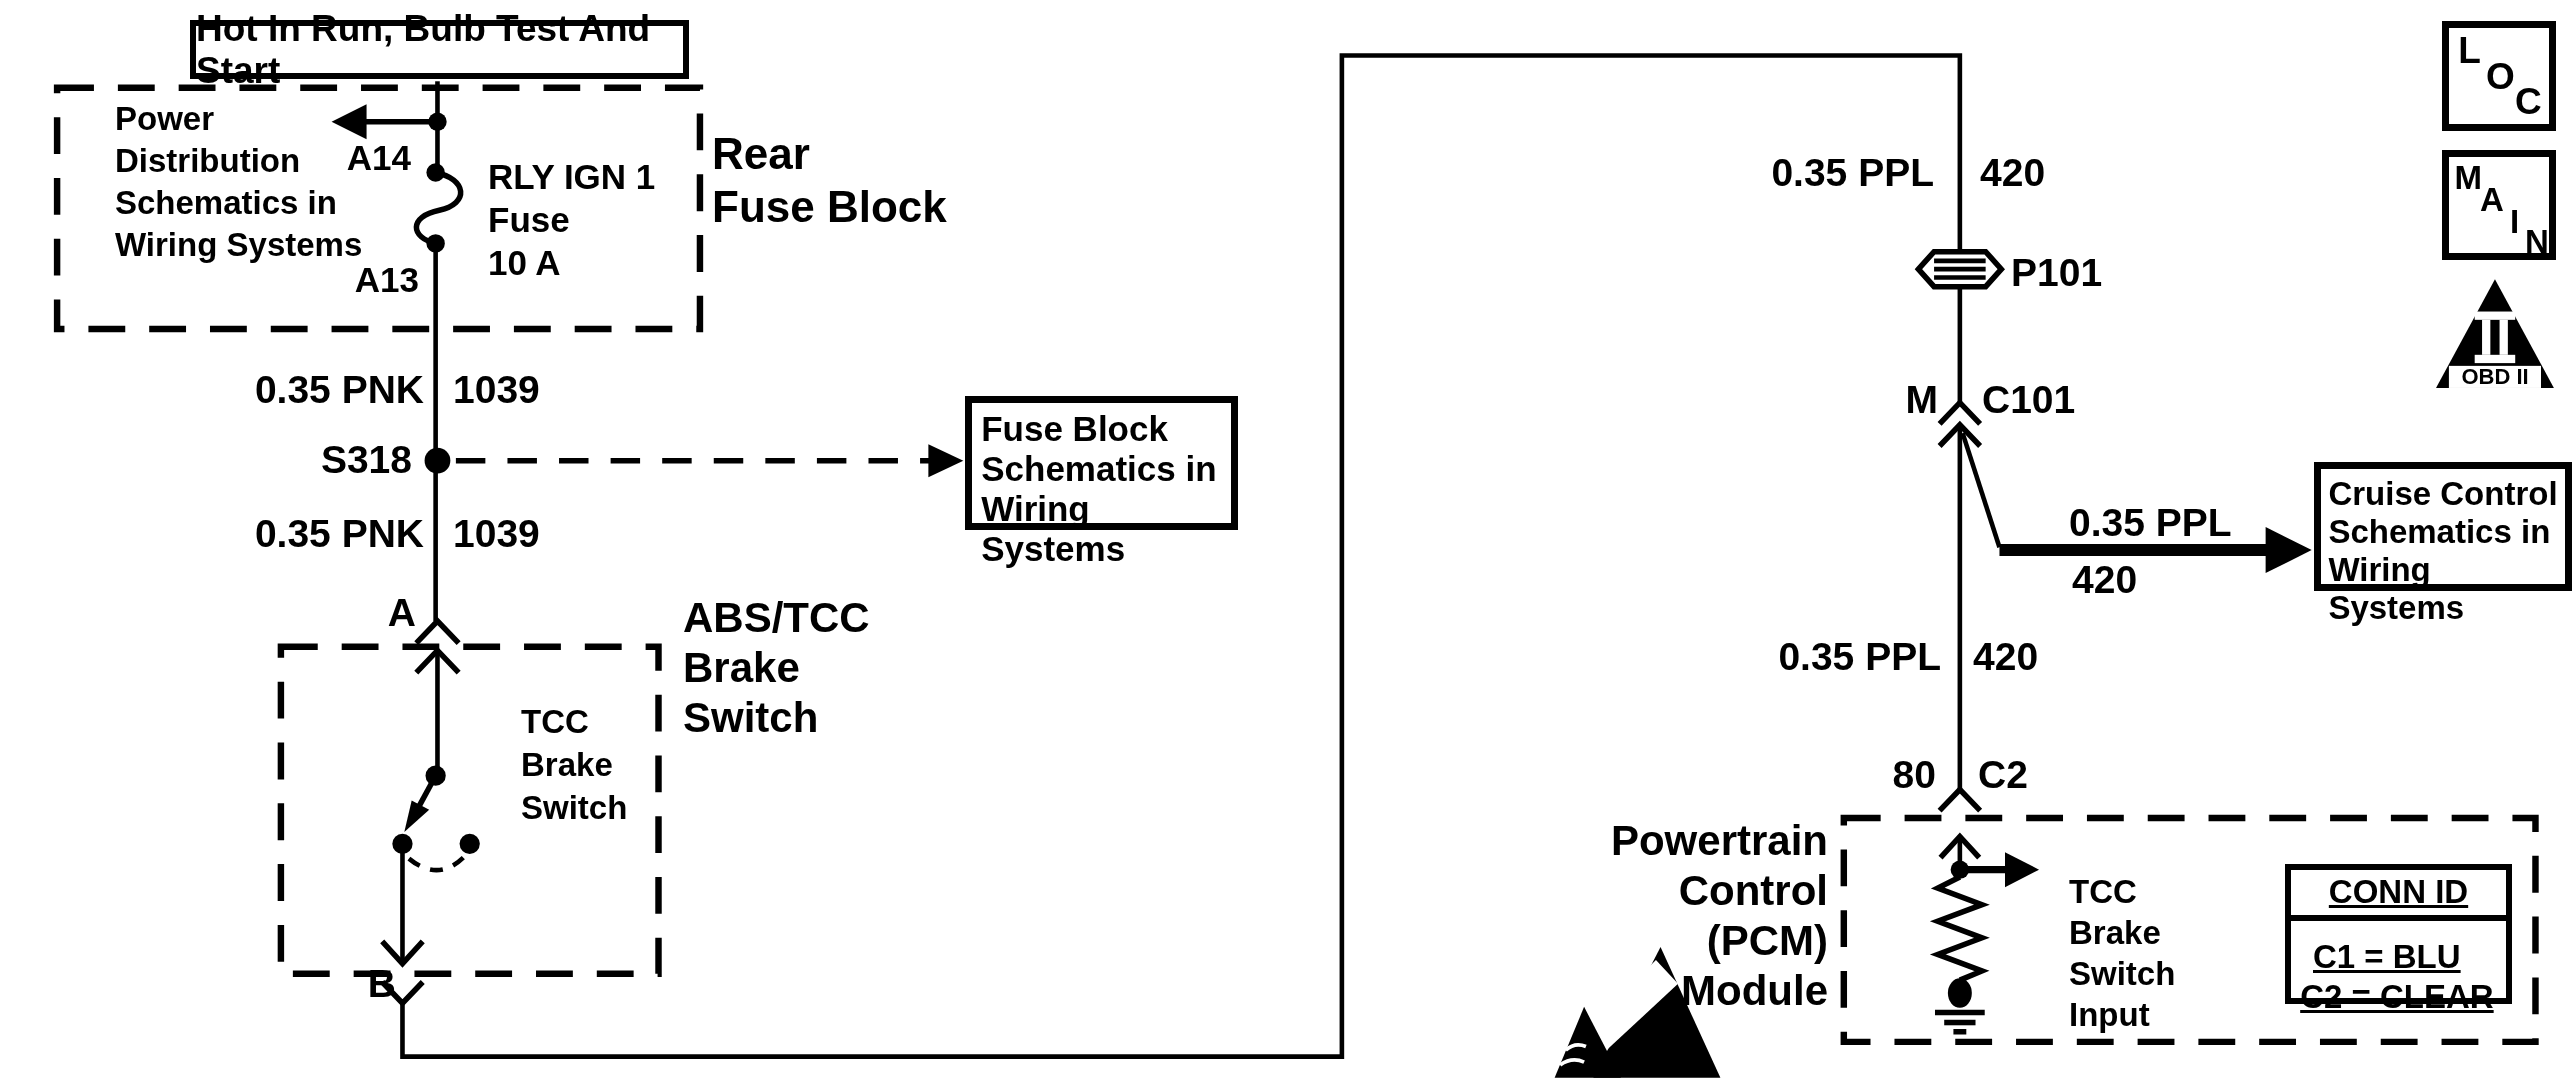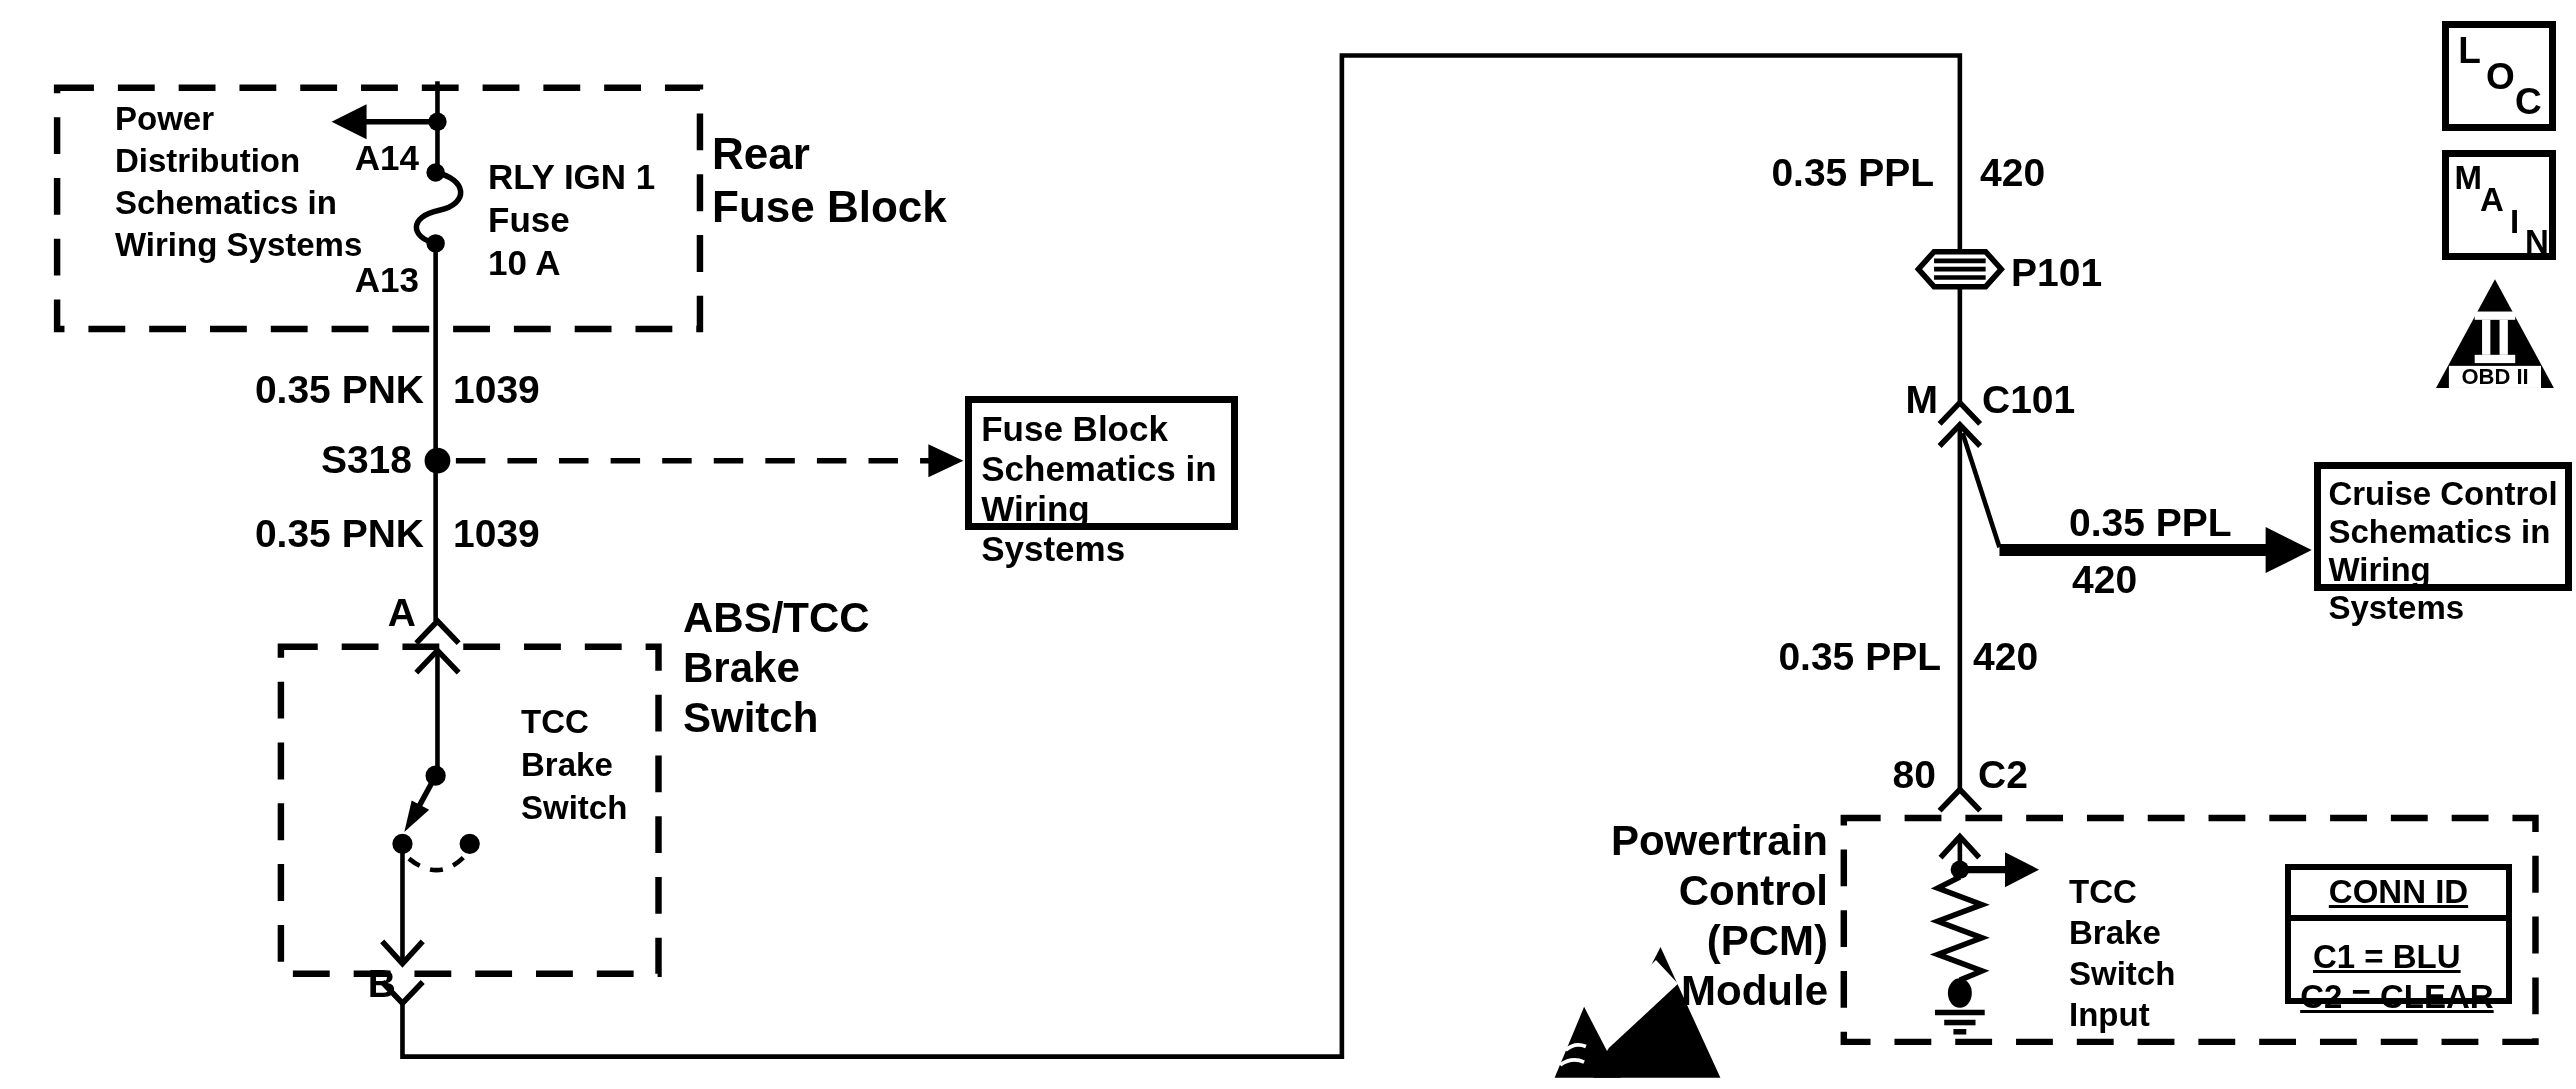--- a/index.html
+++ b/index.html
@@ -131,29 +131,32 @@
     <g>
       <polygon points="2709,303 2773,421 2645,421" fill="#000"></polygon>
       <rect x="2687" y="338" width="44" height="9" fill="#fff"></rect>
       <rect x="2695" y="347" width="9" height="38" fill="#fff"></rect>
       <rect x="2714" y="347" width="9" height="38" fill="#fff"></rect>
       <rect x="2687" y="385" width="44" height="9" fill="#fff"></rect>
       <rect x="2659" y="397" width="100" height="24" fill="#fff"></rect>
     </g>
   </svg>
 
+  <div class="hotbox" style="left:190px;top:20px;width:499px;height:59px;">
+    <span class="f40" style="font-weight:700;">Hot In Run, Bulb Test And Start</span>
+  </div>
 
   <div class="blk f36" style="left:87px;top:98px;line-height:42px;margin-left:28px;">
     <div>Power</div>
     <div>Distribution</div>
     <div>Schematics in</div>
     <div>Wiring Systems</div>
   </div>
 
-  <div class="lbl f38 right" style="left:281px;top:138px;width:138px;">A14</div>
+  <div class="lbl f38 right" style="left:273px;top:138px;width:138px;">A14</div>
 
   <div class="blk f38" style="left:488px;top:155px;line-height:43px;">
     <div>RLY IGN 1</div>
     <div>Fuse</div>
     <div>10 A</div>
   </div>
 
   <div class="lbl f38 right" style="left:281px;top:260px;width:138px;">A13</div>
 
   <div class="blk f48" style="left:712px;top:127px;line-height:53px;">

